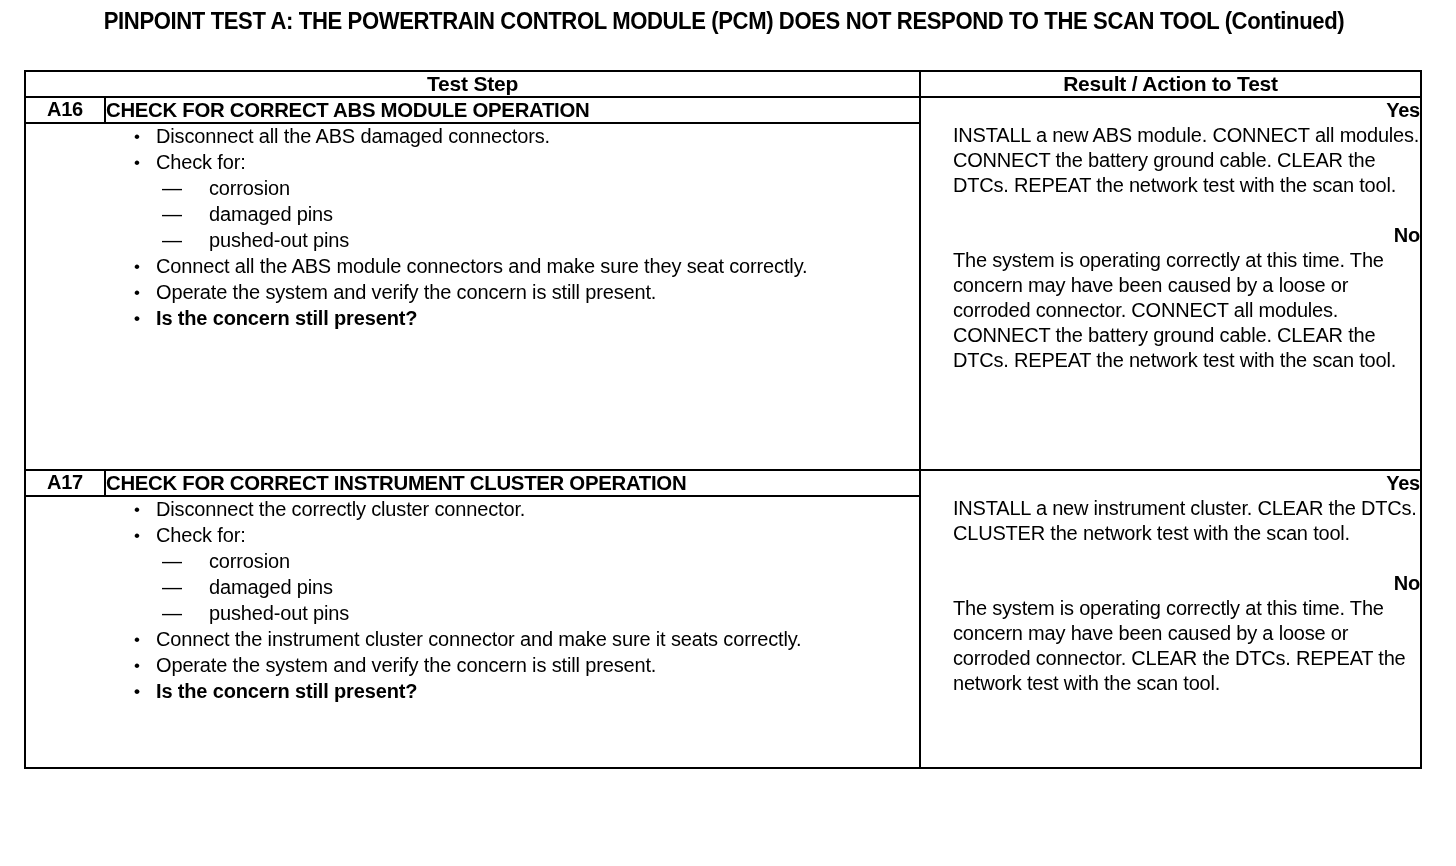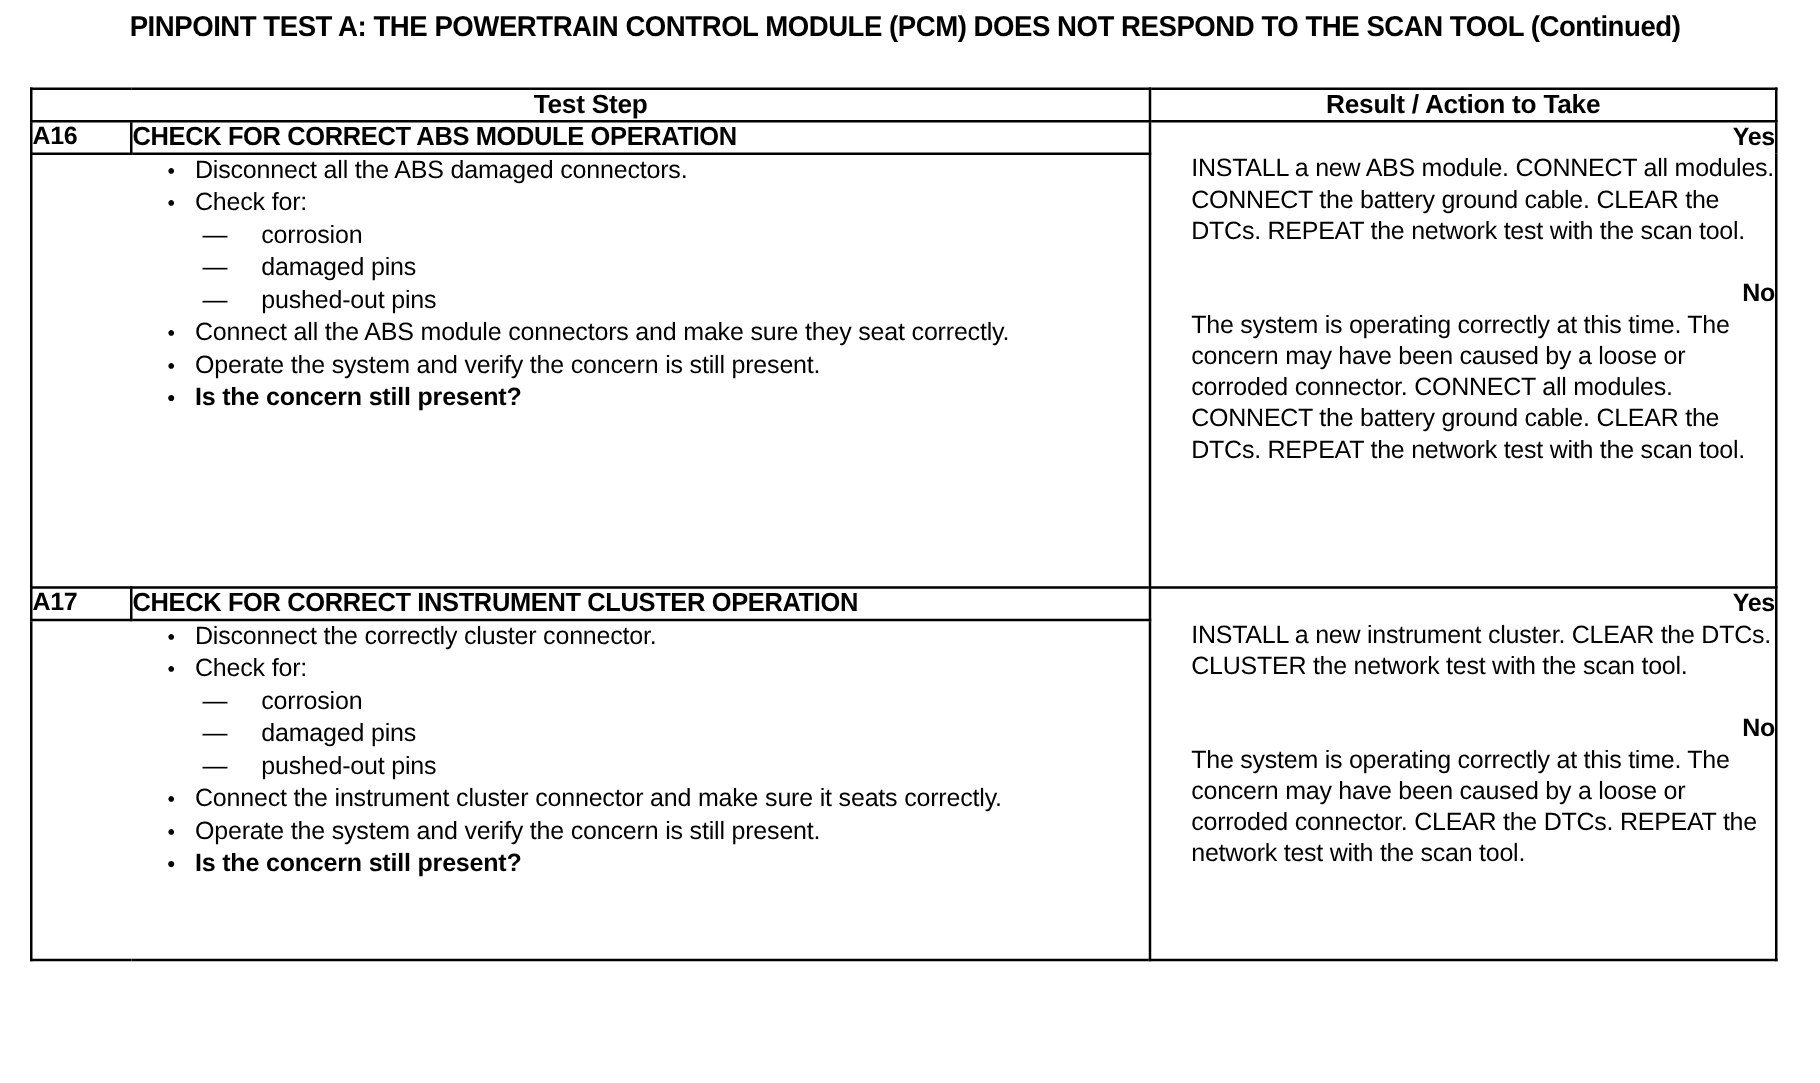--- a/index.html
+++ b/index.html
@@ -64,20 +64,21 @@
     font-weight: bold;
     font-size: 21px;
     line-height: 24px;
     padding: 7px 0 8px 0;
     letter-spacing: -0.2px;
     margin-left: 34px;
   }
 
   
   .step-id {
+    text-align: center;
     font-weight: bold;
     font-size: 20px;
     line-height: 23px;
     padding: 5px 2px 6px 2px;
     letter-spacing: -0.3px;
   }
   .step-title {
     font-weight: bold;
     font-size: 21px;
     line-height: 24px;
@@ -166,21 +167,21 @@
   <table class="pinpoint-table">
     <colgroup>
       <col class="c-label">
       <col class="c-step">
       <col class="c-result">
     </colgroup>
     <tbody>
 
       <tr>
         <td class="hdr-cell" colspan="2">Test Step</td>
-        <td class="hdr-cell">Result / Action to Take</td>
+        <td class="hdr-cell">Result / Action to Test</td>
       </tr>
 
       <tr>
         <td class="step-id">A16</td>
         <td class="step-title">CHECK FOR CORRECT ABS MODULE OPERATION</td>
         <td rowspan="2" class="result-body pad-a16">
           <div class="result-heading">Yes</div>
           <div class="result-text">INSTALL a new ABS module. CONNECT all modules. CONNECT the battery ground cable. CLEAR the DTCs. REPEAT the network test with the scan tool.</div>
           <div class="result-gap"></div>
           <div class="result-heading">No</div>

